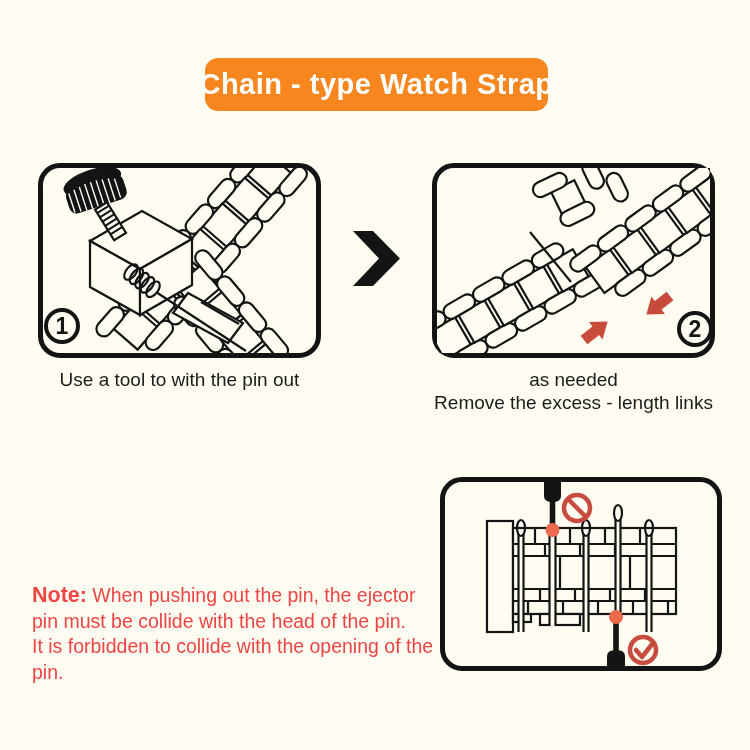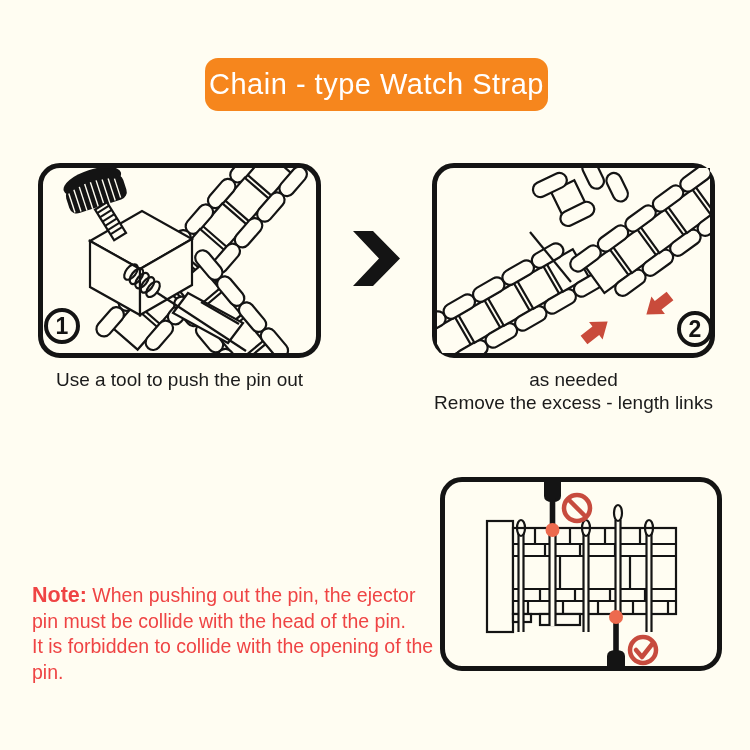--- a/index.html
+++ b/index.html
@@ -11,21 +11,21 @@
   }
   #stage{position:relative;width:750px;height:750px;background:#FFFDF2;}
 
   
   .banner{
     position:absolute;left:205px;top:58px;width:343px;height:53px;
     background:#F6861D;border-radius:13px;
     display:flex;align-items:center;justify-content:center;
   }
   .banner span{
-    color:#FFFFFF;font-size:29px;font-weight:normal;letter-spacing:.5px;
+    color:#FFFFFF;font-size:29px;font-weight:bold;letter-spacing:.5px;
     white-space:nowrap;
   }
 
   
   .panel{
     position:absolute;
     border:5px solid #141414;border-radius:22px;
     background:#FFFDF2;box-sizing:border-box;
   }
   .panel svg{display:block;width:100%;height:100%;}
@@ -202,21 +202,21 @@
       <line class="ln" x1="93" y1="64" x2="134" y2="114"></line>
 
       <use href="#rarrow" transform="translate(147,172) rotate(-38)"></use>
       <use href="#rarrow" transform="translate(233,128) rotate(142)"></use>
     </svg>
   </div>
   <div class="badge" id="badge2">
     <span>2</span>
   </div>
 
-  <div class="caption" id="caption1">Use a tool to push the pin out</div>
+  <div class="caption" id="caption1">Use a tool to with the pin out</div>
   <div class="caption" id="caption2">
     <span>as needed</span>
     <span>Remove the excess - length links</span>
   </div>
 
   <div class="note">
     <b>Note:</b><span> When pushing out the pin, the ejector</span><br>
     <span>pin must be collide with the head of the pin.</span><br>
     <span>It is forbidden to collide with the opening of the pin.</span>
   </div>

